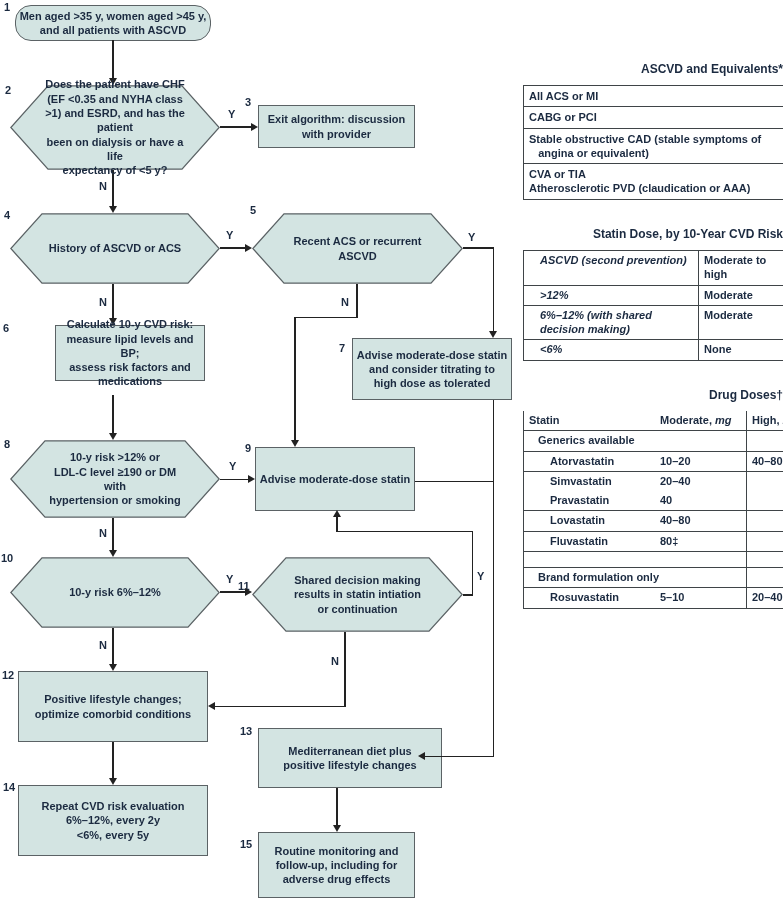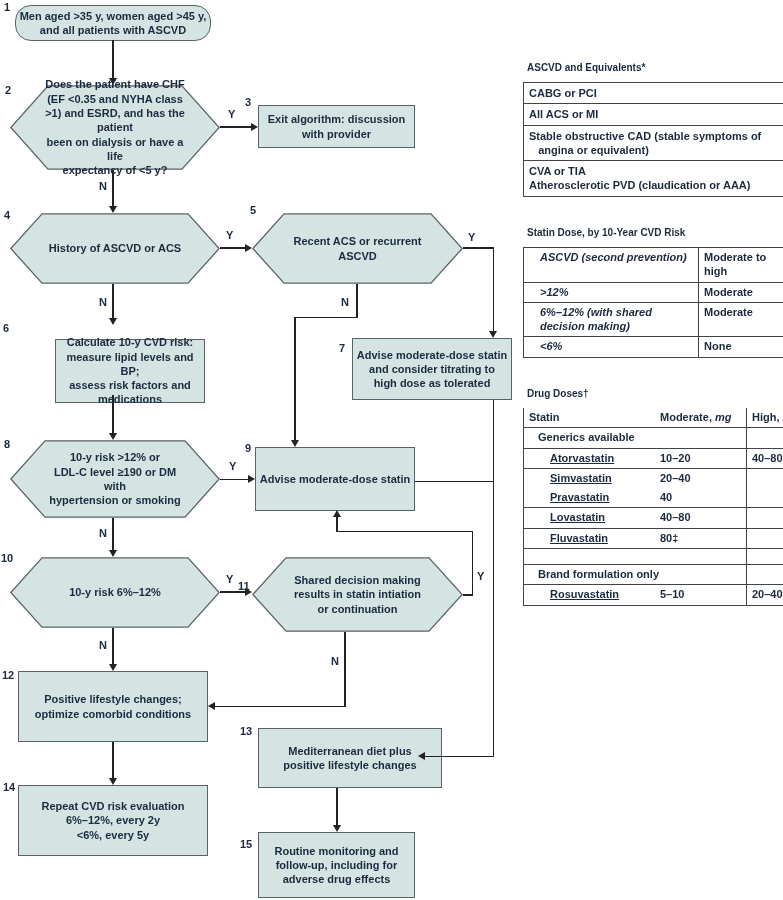--- a/index.html
+++ b/index.html
@@ -32,21 +32,21 @@
   .yn{position:absolute;font-size:11px;font-weight:700;color:var(--tx);}
   
   .ln{position:absolute;background:var(--ln);}
   .ah{position:absolute;width:0;height:0;}
   .ad{border-left:4px solid transparent;border-right:4px solid transparent;border-top:7px solid var(--ln);}
   .au{border-left:4px solid transparent;border-right:4px solid transparent;border-bottom:7px solid var(--ln);}
   .ar{border-top:4px solid transparent;border-bottom:4px solid transparent;border-left:7px solid var(--ln);}
   .al{border-top:4px solid transparent;border-bottom:4px solid transparent;border-right:7px solid var(--ln);}
   
   .tblwrap{position:absolute;width:260px;}
-  .tbl-title{font-size:10px;font-weight:700;margin:0 0 9px 4px;color:var(--tx);}
+  .tbl-title{font-size:12px;font-weight:700;margin:0 0 9px 4px;color:var(--tx);text-align:right;}
   table.tbl{border-collapse:collapse;width:260px;font-size:11px;font-weight:600;color:var(--tx);table-layout:fixed;}
   .tbl td,.tbl th{vertical-align:top;line-height:1.3;}
   .pre{white-space:pre-wrap;}
   
   .ascvd{border-bottom:1px solid var(--rule);border-left:1px solid var(--rule);}
   .ascvd td{border-top:1px solid var(--rule);padding:3px 4px 3px 5px;}
   
   .risk{border-left:1px solid var(--rule);border-bottom:1px solid var(--rule);}
   .risk th,.risk td{border-top:1px solid var(--rule);padding:2px 4px 3px 5px;text-align:left;}
   .risk th{font-weight:700;}
@@ -55,21 +55,21 @@
   .risk .c2{border-left:1px solid var(--rule);}
   
   .drug{border-left:1px solid var(--rule);}
   .drug th,.drug td{border-bottom:1px solid var(--rule);padding:2px 4px 3px 5px;text-align:left;}
   .drug th{font-weight:700;}
   .drug .c1{width:122px;}
   .drug .c2{width:82px;}
   .drug .c3{width:56px;border-left:1px solid var(--rule);}
   .drug tr.nb td{border-bottom:none;}
   .drug td.subh{padding-left:14px;}
-  .drug td.name{padding-left:26px;text-decoration:underline;}
+  .drug td.name{padding-left:26px;}
   .drug tr.spacer td{height:10px;}
   .drug em{font-style:italic;font-weight:600;}
 </style>
 </head>
 <body>
 
 <div class="fig">
 
   <div class="num" style="left:4px;top:1px">1</div>
   <div class="num" style="left:5px;top:84px">2</div>
@@ -111,21 +111,21 @@
       </svg>
       <span class="label">History of ASCVD or ACS</span>
     </div>
   <div class="node hex" style="left:252px;top:213px;width:211px;height:71px">
       <svg width="211" height="71">
         <polygon points="32,0.8 179,0.8 210.2,35.5 179,70.2 32,70.2 0.8,35.5" fill="#d3e4e2" stroke="#5b6265" stroke-width="1.3"></polygon>
       </svg>
       <span class="label">Recent ACS or recurrent
 ASCVD</span>
     </div>
-  <div class="node rect" style="left:55px;top:339px;width:150px;height:64px">
+  <div class="node rect" style="left:55px;top:325px;width:150px;height:56px">
       <span class="label">Calculate 10-y CVD risk:
 measure lipid levels and BP;
 assess risk factors and
 medications</span>
     </div>
   <div class="node rect" style="left:352px;top:338px;width:160px;height:62px">
       <span class="label">Advise moderate-dose statin
 and consider titrating to
 high dose as tolerated</span>
     </div>
@@ -245,24 +245,24 @@
   <div class="ah ad" style="left:108.8px;top:778px"></div>
 
   <div class="ln" style="left:336px;top:788px;width:1.5px;height:37px"></div>
   <div class="ah ad" style="left:332.8px;top:825px"></div>
 
   <div class="tblwrap" style="left:523px;top:62px">
     <div class="tbl-title">ASCVD and Equivalents*</div>
     <table class="tbl ascvd">
       <tbody>
           <tr>
+            <td class="pre">All ACS or MI</td>
+          </tr>
+      <tr>
             <td class="pre">CABG or PCI</td>
-          </tr>
-      <tr>
-            <td class="pre">All ACS or MI</td>
           </tr>
       <tr>
             <td class="pre">Stable obstructive CAD (stable symptoms of
    angina or equivalent)</td>
           </tr>
       <tr>
             <td class="pre">CVA or TIA
 Atherosclerotic PVD (claudication or AAA)</td>
           </tr>
     </tbody>

